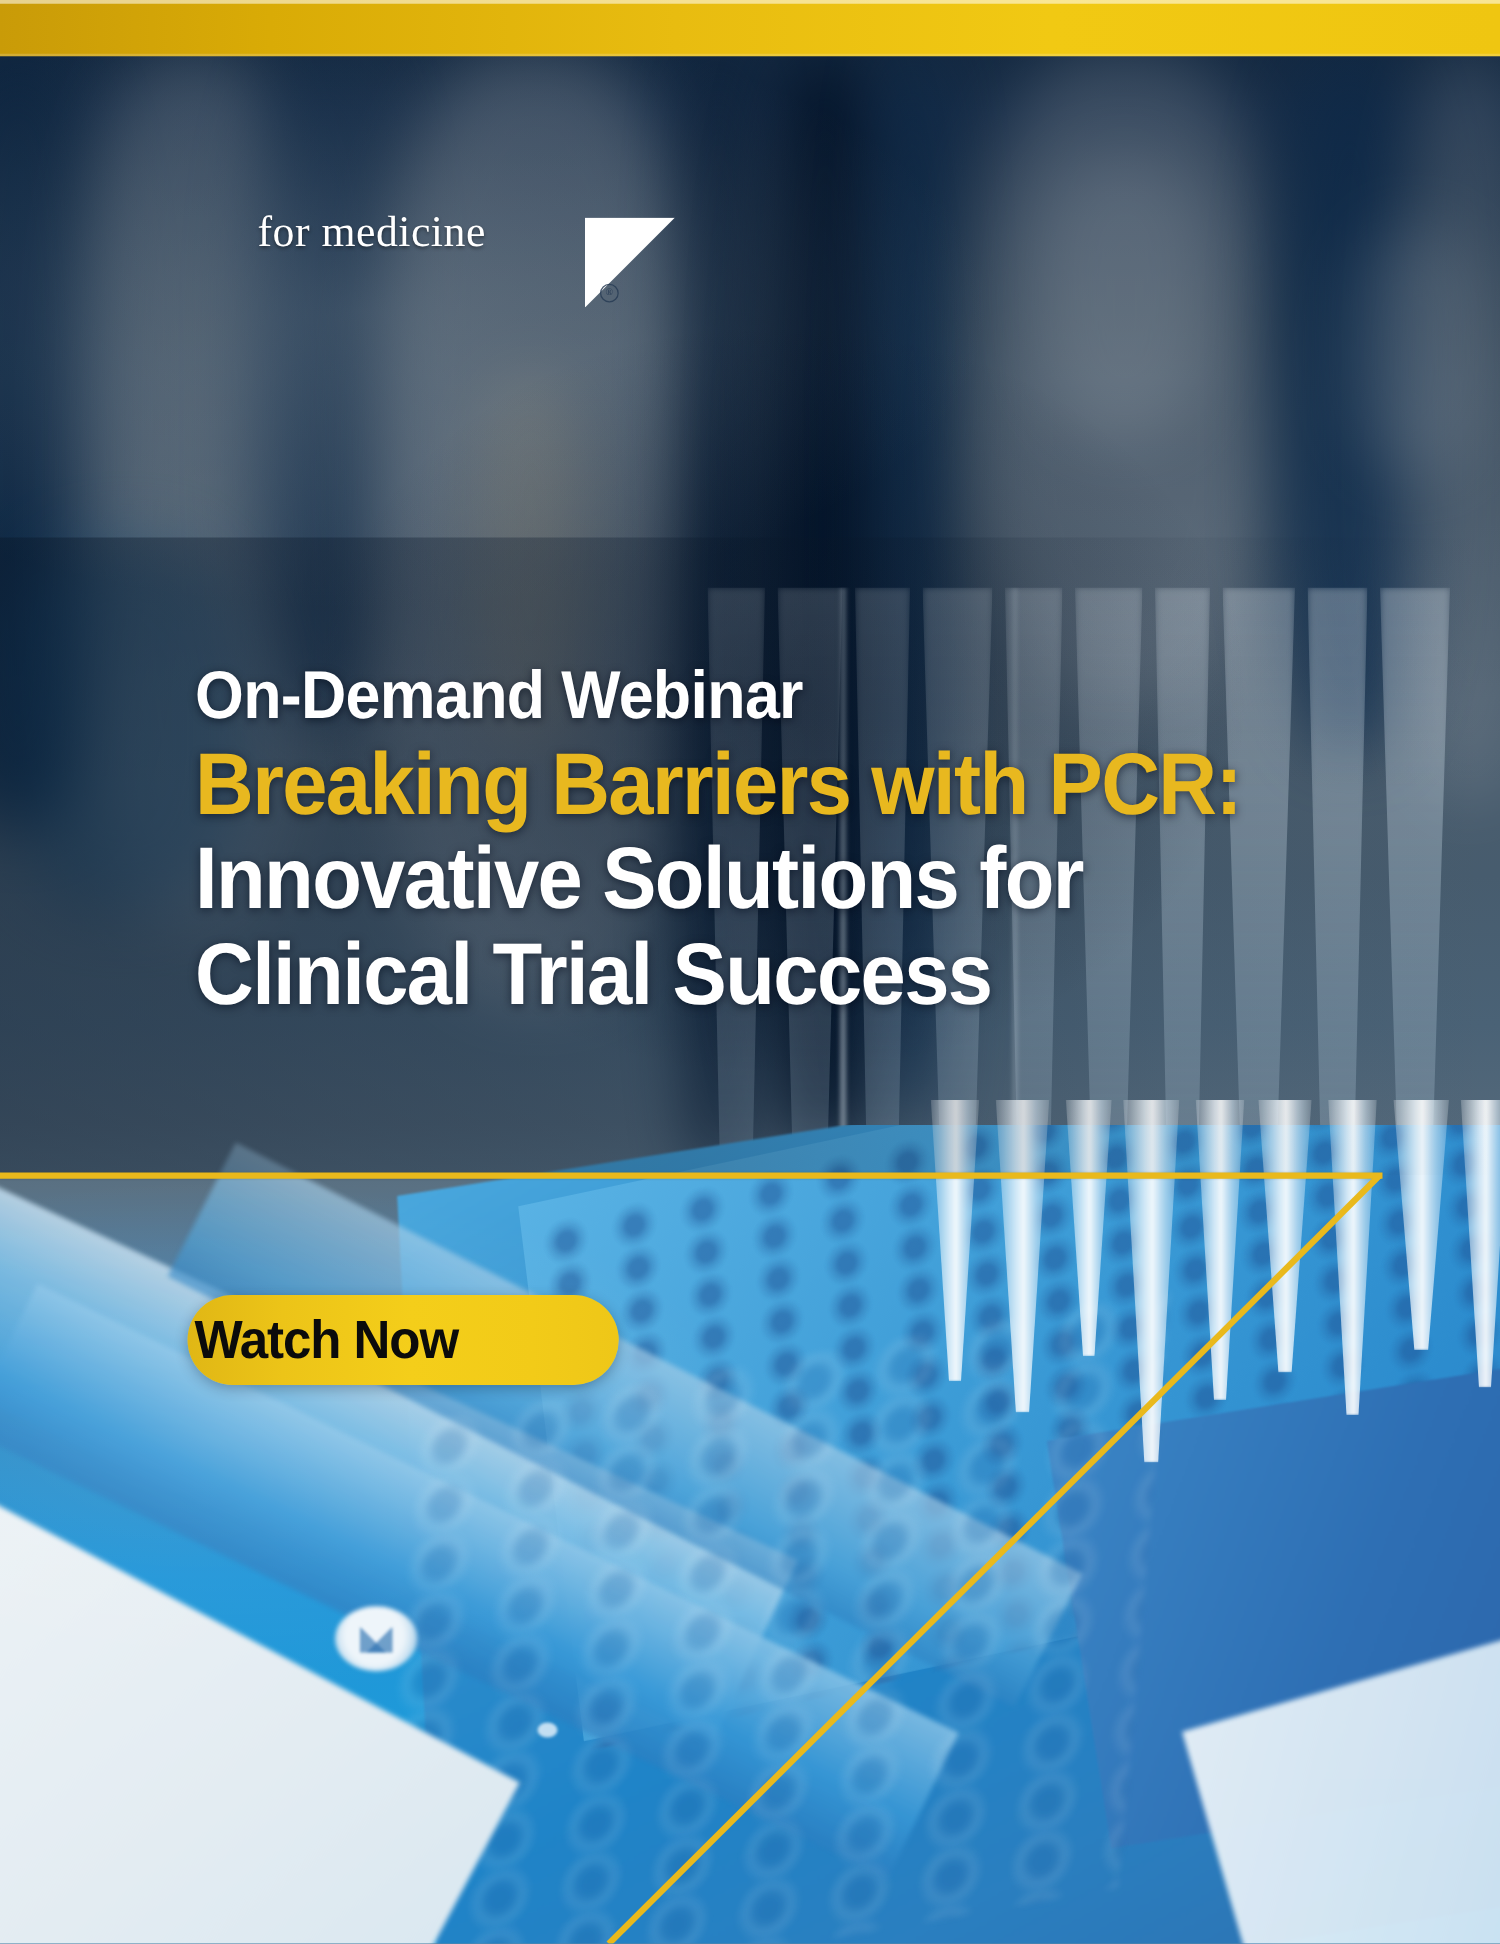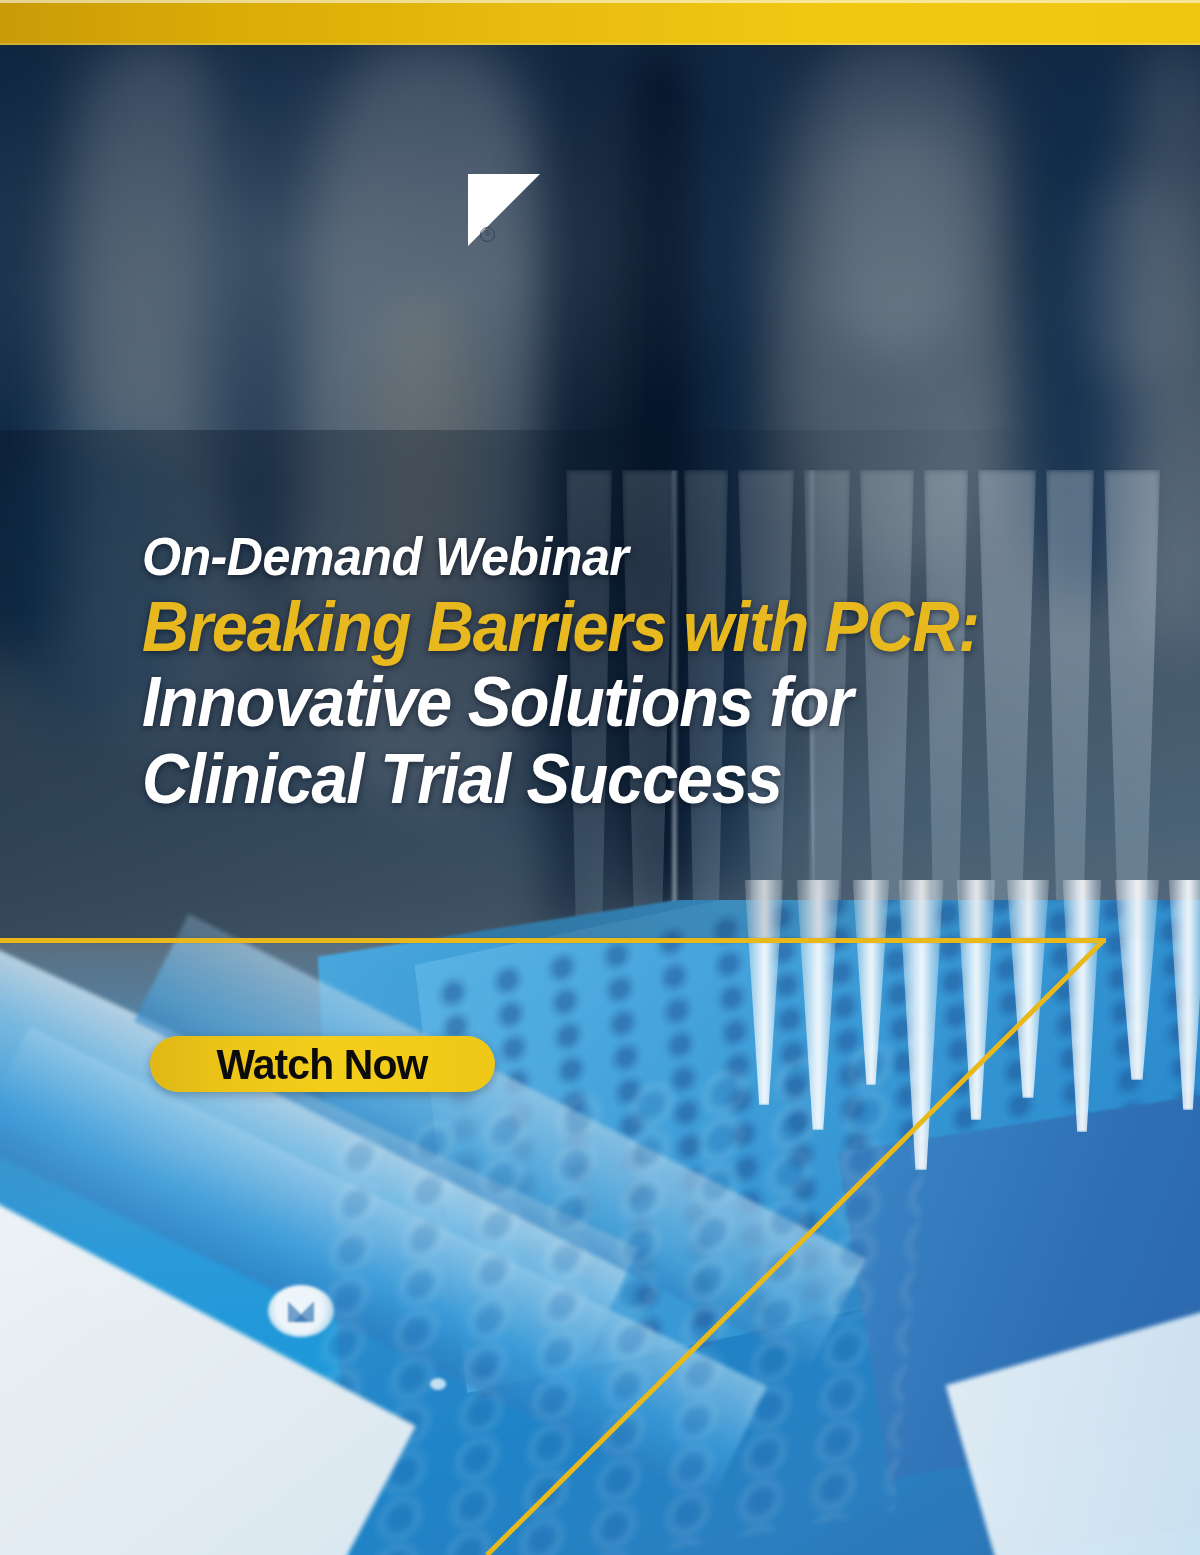--- a/index.html
+++ b/index.html
@@ -133,42 +133,42 @@
     font-size:35px;line-height:1;margin-top:8px;margin-left:58px;letter-spacing:.4px;
     text-shadow:0 1px 3px rgba(0,0,0,.45);}
   #logo-mark{position:absolute;left:320px;top:14px;width:72px;height:72px;}
   #logo-mark .tri{position:absolute;left:0;top:0;width:72px;height:72px;background:#ffffff;
     clip-path:polygon(0% 0%, 100% 0%, 0% 100%);}
   #logo-mark .reg{position:absolute;left:12px;top:53px;width:13px;height:13px;border-radius:50%;
     border:1.3px solid rgba(40,60,85,.85);color:rgba(40,60,85,.95);
     font-family:"Liberation Serif",serif;font-size:8px;line-height:11px;text-align:center;}
 
   
-  #headline{position:absolute;left:142px;top:528px;width:990px;font-style:italic;}
+  #headline{position:absolute;left:156px;top:528px;width:990px;}
   .kicker{font-size:54px;font-weight:bold;color:#ffffff;letter-spacing:-.6px;
     line-height:1.04;text-shadow:0 2px 7px rgba(0,10,25,.62);
     transform:scaleX(.93);transform-origin:left center;}
   .h-gold{font-size:70px;font-weight:bold;color:#e8b81f;letter-spacing:-1.4px;
     line-height:1.06;margin-top:6px;text-shadow:0 2px 8px rgba(0,10,25,.58);
     transform:scaleX(.93);transform-origin:left center;}
   .h-white{font-size:70px;font-weight:bold;color:#ffffff;letter-spacing:-1.4px;
     line-height:1.10;text-shadow:0 2px 8px rgba(0,10,25,.58);
     transform:scaleX(.93);transform-origin:left center;}
 
   
   #rule-h{position:absolute;left:0;top:938px;width:1106px;height:5px;
     background:#e9b91c;box-shadow:0 0 2px rgba(0,0,0,.18);}
   #rule-diag{position:absolute;left:0;top:938px;width:1200px;height:617px;pointer-events:none;}
 
   
-  #cta{position:absolute;left:150px;top:1036px;width:345px;height:56px;
+  #cta{position:absolute;left:150px;top:1036px;width:345px;height:72px;
     border-radius:36px;
     background:linear-gradient(to right,#e0b715 0%, #ecc418 22%, #f4ce1a 52%, #f2cb18 80%, #eec718 100%);
     box-shadow:0 3px 10px rgba(0,20,45,.30);
-    display:flex;align-items:center;justify-content:center;cursor:pointer;}
+    display:flex;align-items:center;justify-content:flex-start;cursor:pointer;}
   #cta .lbl{font-size:43px;font-weight:bold;color:#0b0b0b;letter-spacing:-.9px;
     transform:scaleX(.95);transform-origin:center;}
 </style>
 </head>
 <body>
 
 <div id="poster">
 
   <div id="photo">
     <div class="bg-base"></div>
@@ -256,20 +256,21 @@
     <div class="soft soft-4"></div>
     <div class="scrim"></div>
   </div>
 
   <div id="topbar">
     <div class="hair"></div>
     <div class="hair-b"></div>
   </div>
 
   <div id="logo">
+    <div class="logo-sub">for medicine</div>
     <div id="logo-mark">
       <div class="tri"></div>
       <div class="reg">®</div>
     </div>
   </div>
 
   <div id="headline">
     <div class="kicker">On-Demand Webinar</div>
     <div class="h-gold">Breaking Barriers with PCR:</div>
     <div class="h-white">Innovative Solutions for</div>

